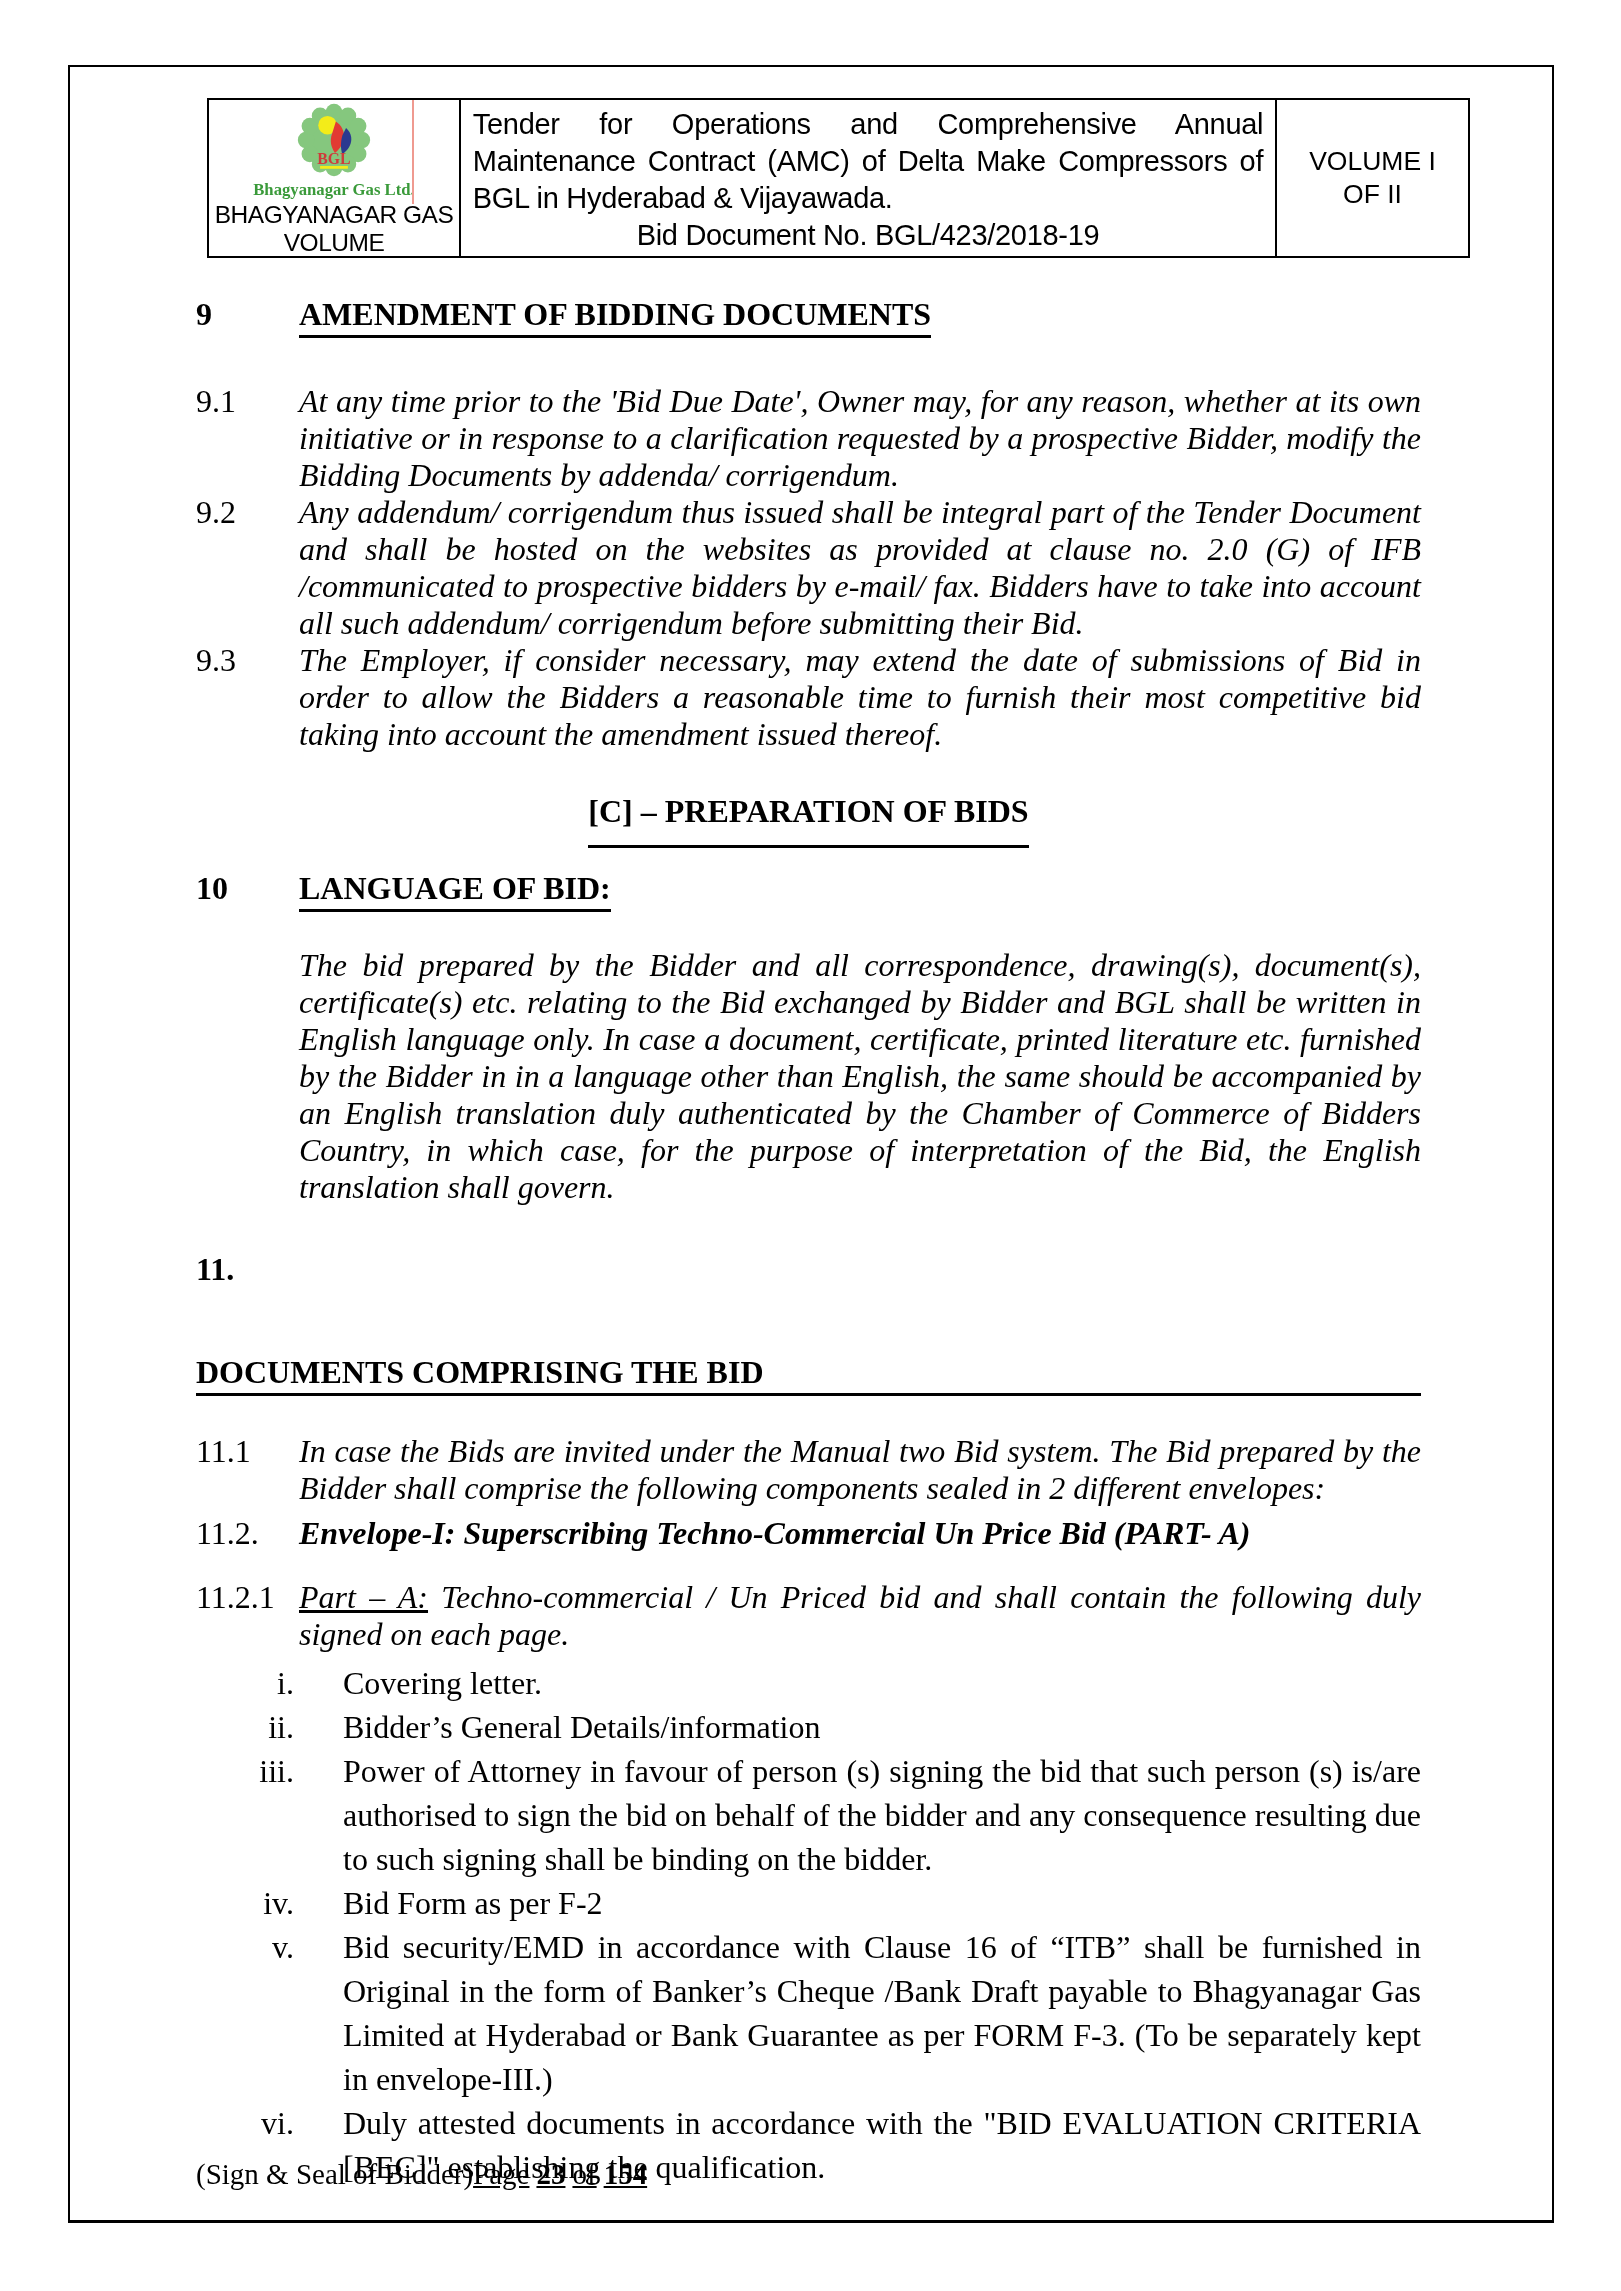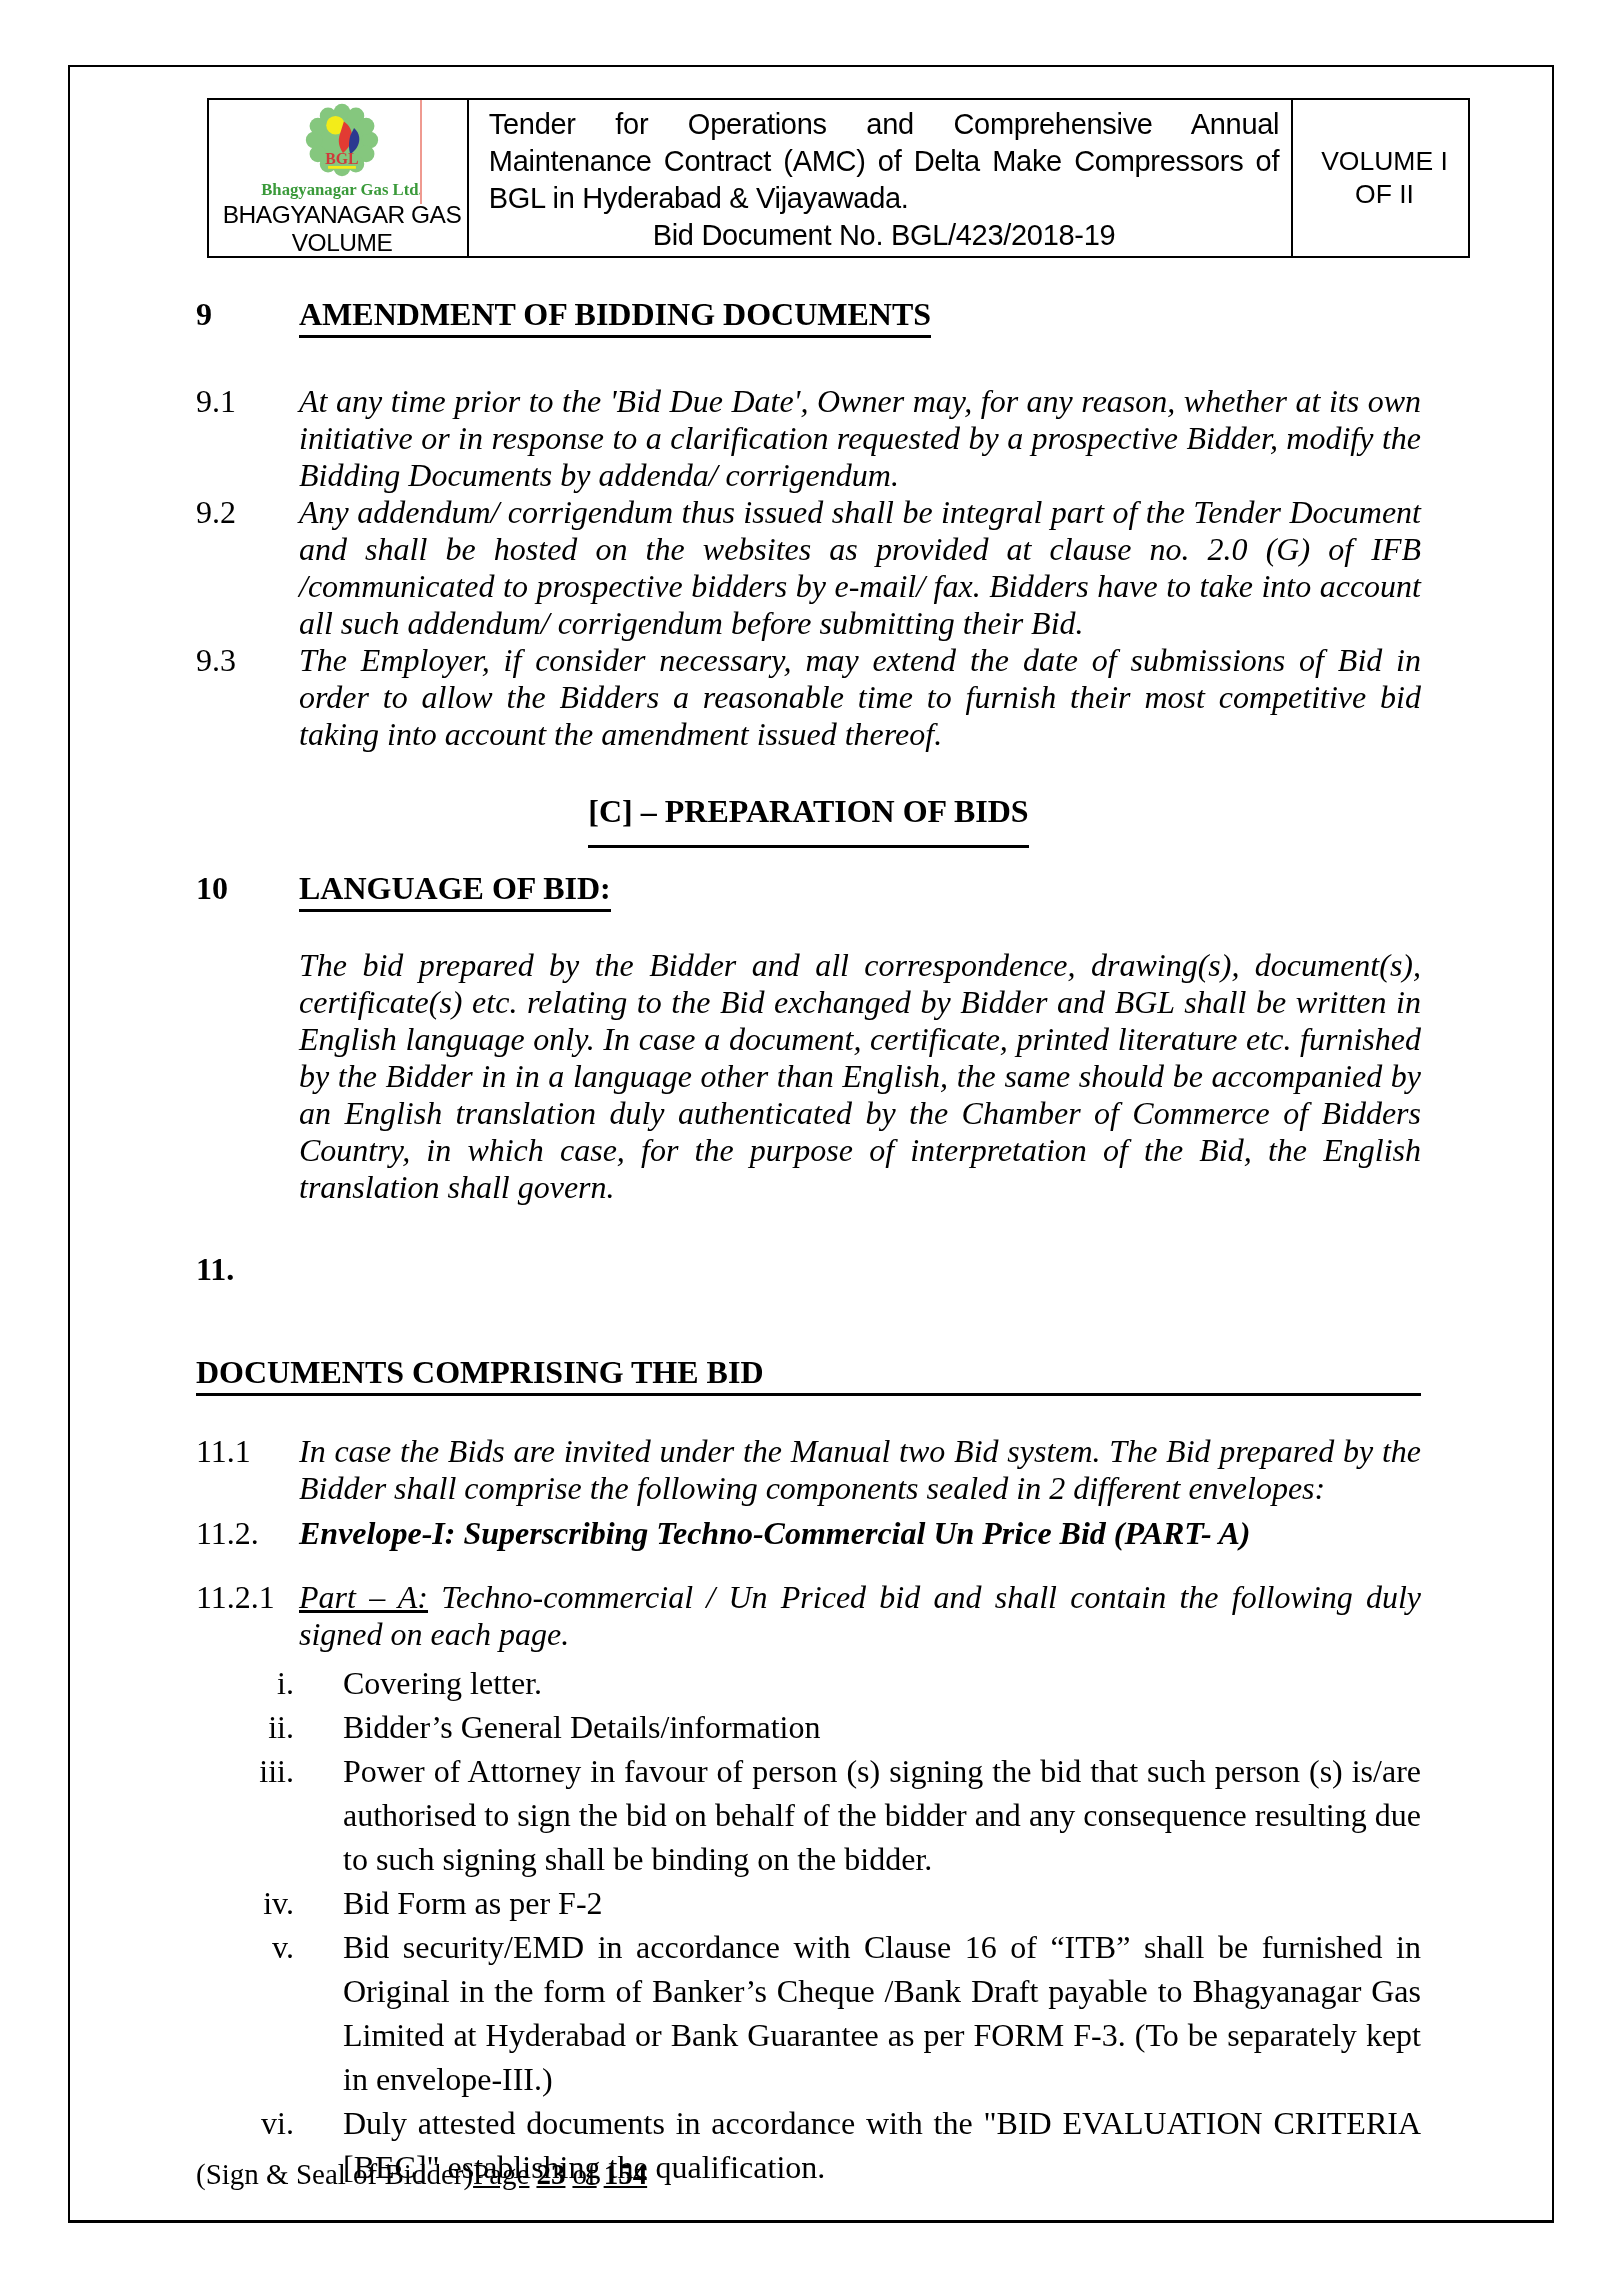--- a/index.html
+++ b/index.html
@@ -10,21 +10,21 @@
   .page-border {
     position:absolute; left:68px; top:65px; width:1486px; height:2158px;
     border:2px solid #000; border-bottom-width:3.9px; border-right-width:2.9px;
     box-sizing:border-box;
   }
   
   .header-table {
     position:absolute; left:137px; top:31px; width:1263px; height:160px;
     display:flex; border:2px solid #000; box-sizing:border-box;
   }
-  .cell { box-sizing:border-box;margin-left:8px; }
+  .cell { box-sizing:border-box; }
   .logo-cell {
     flex:0 0 252px; border-right:2px solid #000; position:relative;
     display:flex; flex-direction:column; align-items:center; justify-content:flex-start;
     padding-top:2px; overflow:hidden;
   }
   .red-line { position:absolute; right:45px; top:0; width:2px; height:104px; background:#ef9a90; }
   .logo-svg { width:102px; height:86px; display:block; }
   .logo-subtitle {
     font-family:"Liberation Serif", serif; font-size:16.7px; line-height:16.7px;
     color:#3a9a3a; font-weight:bold; margin-top:-2px;

